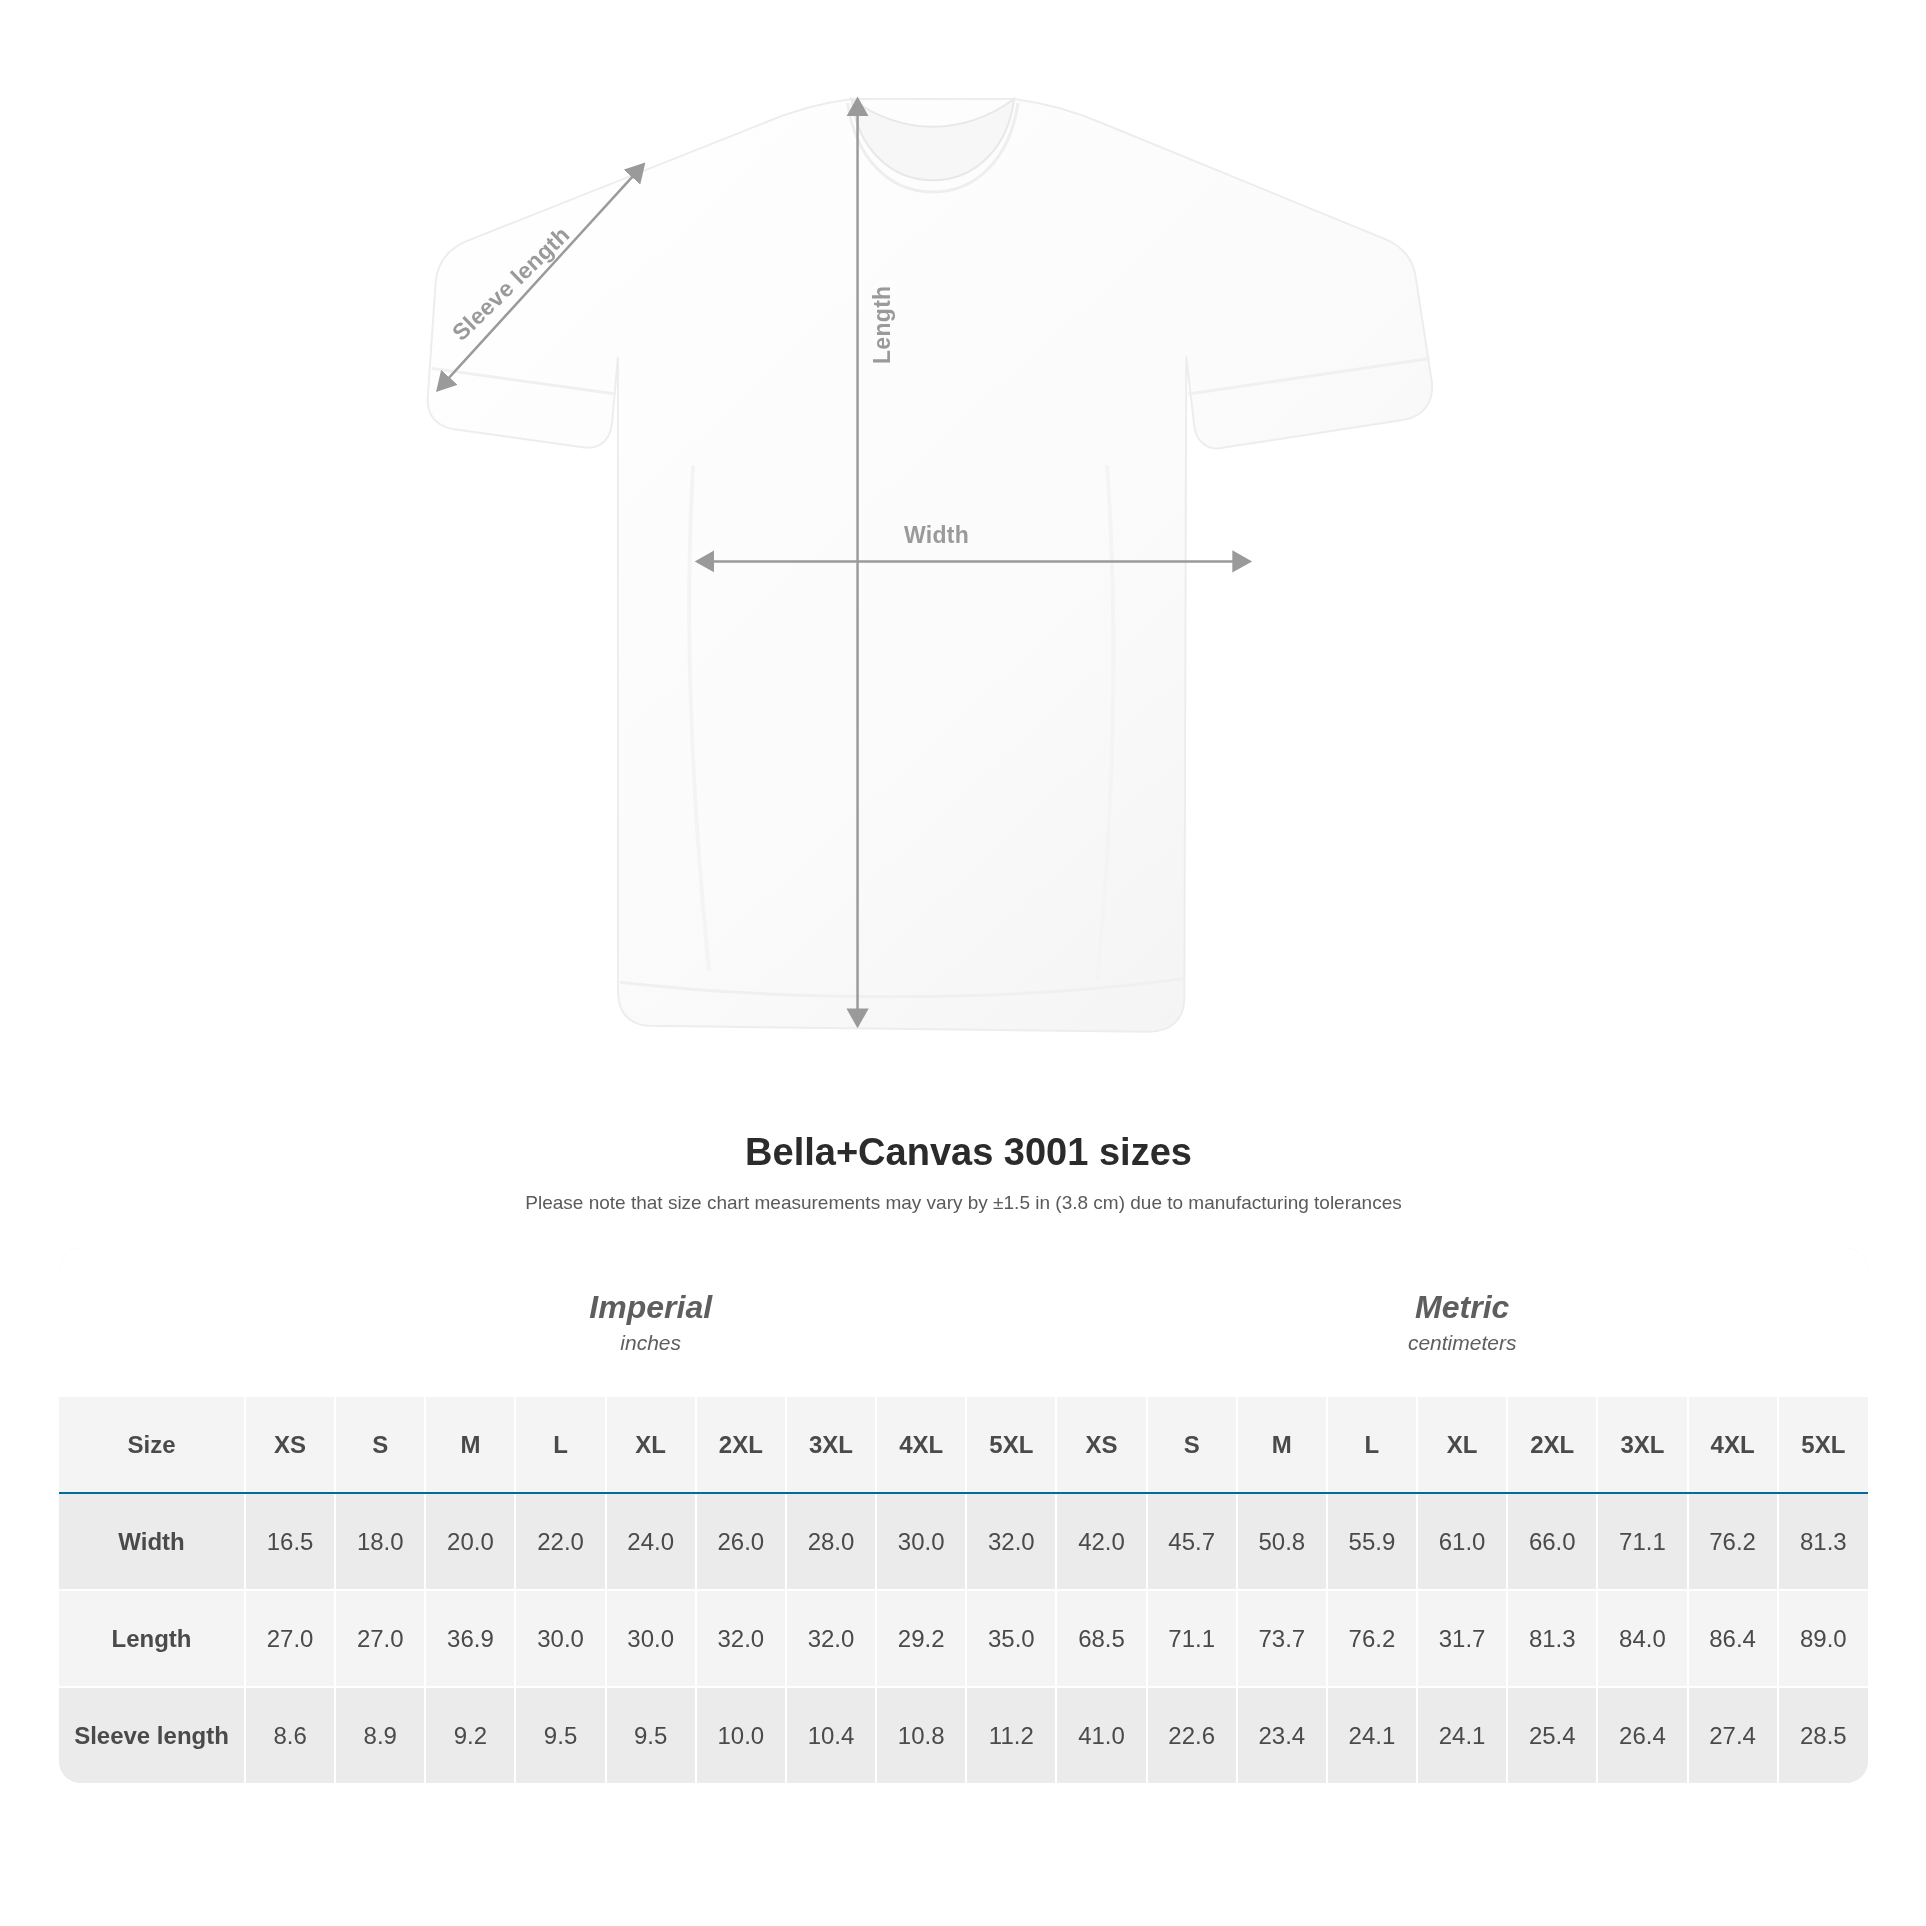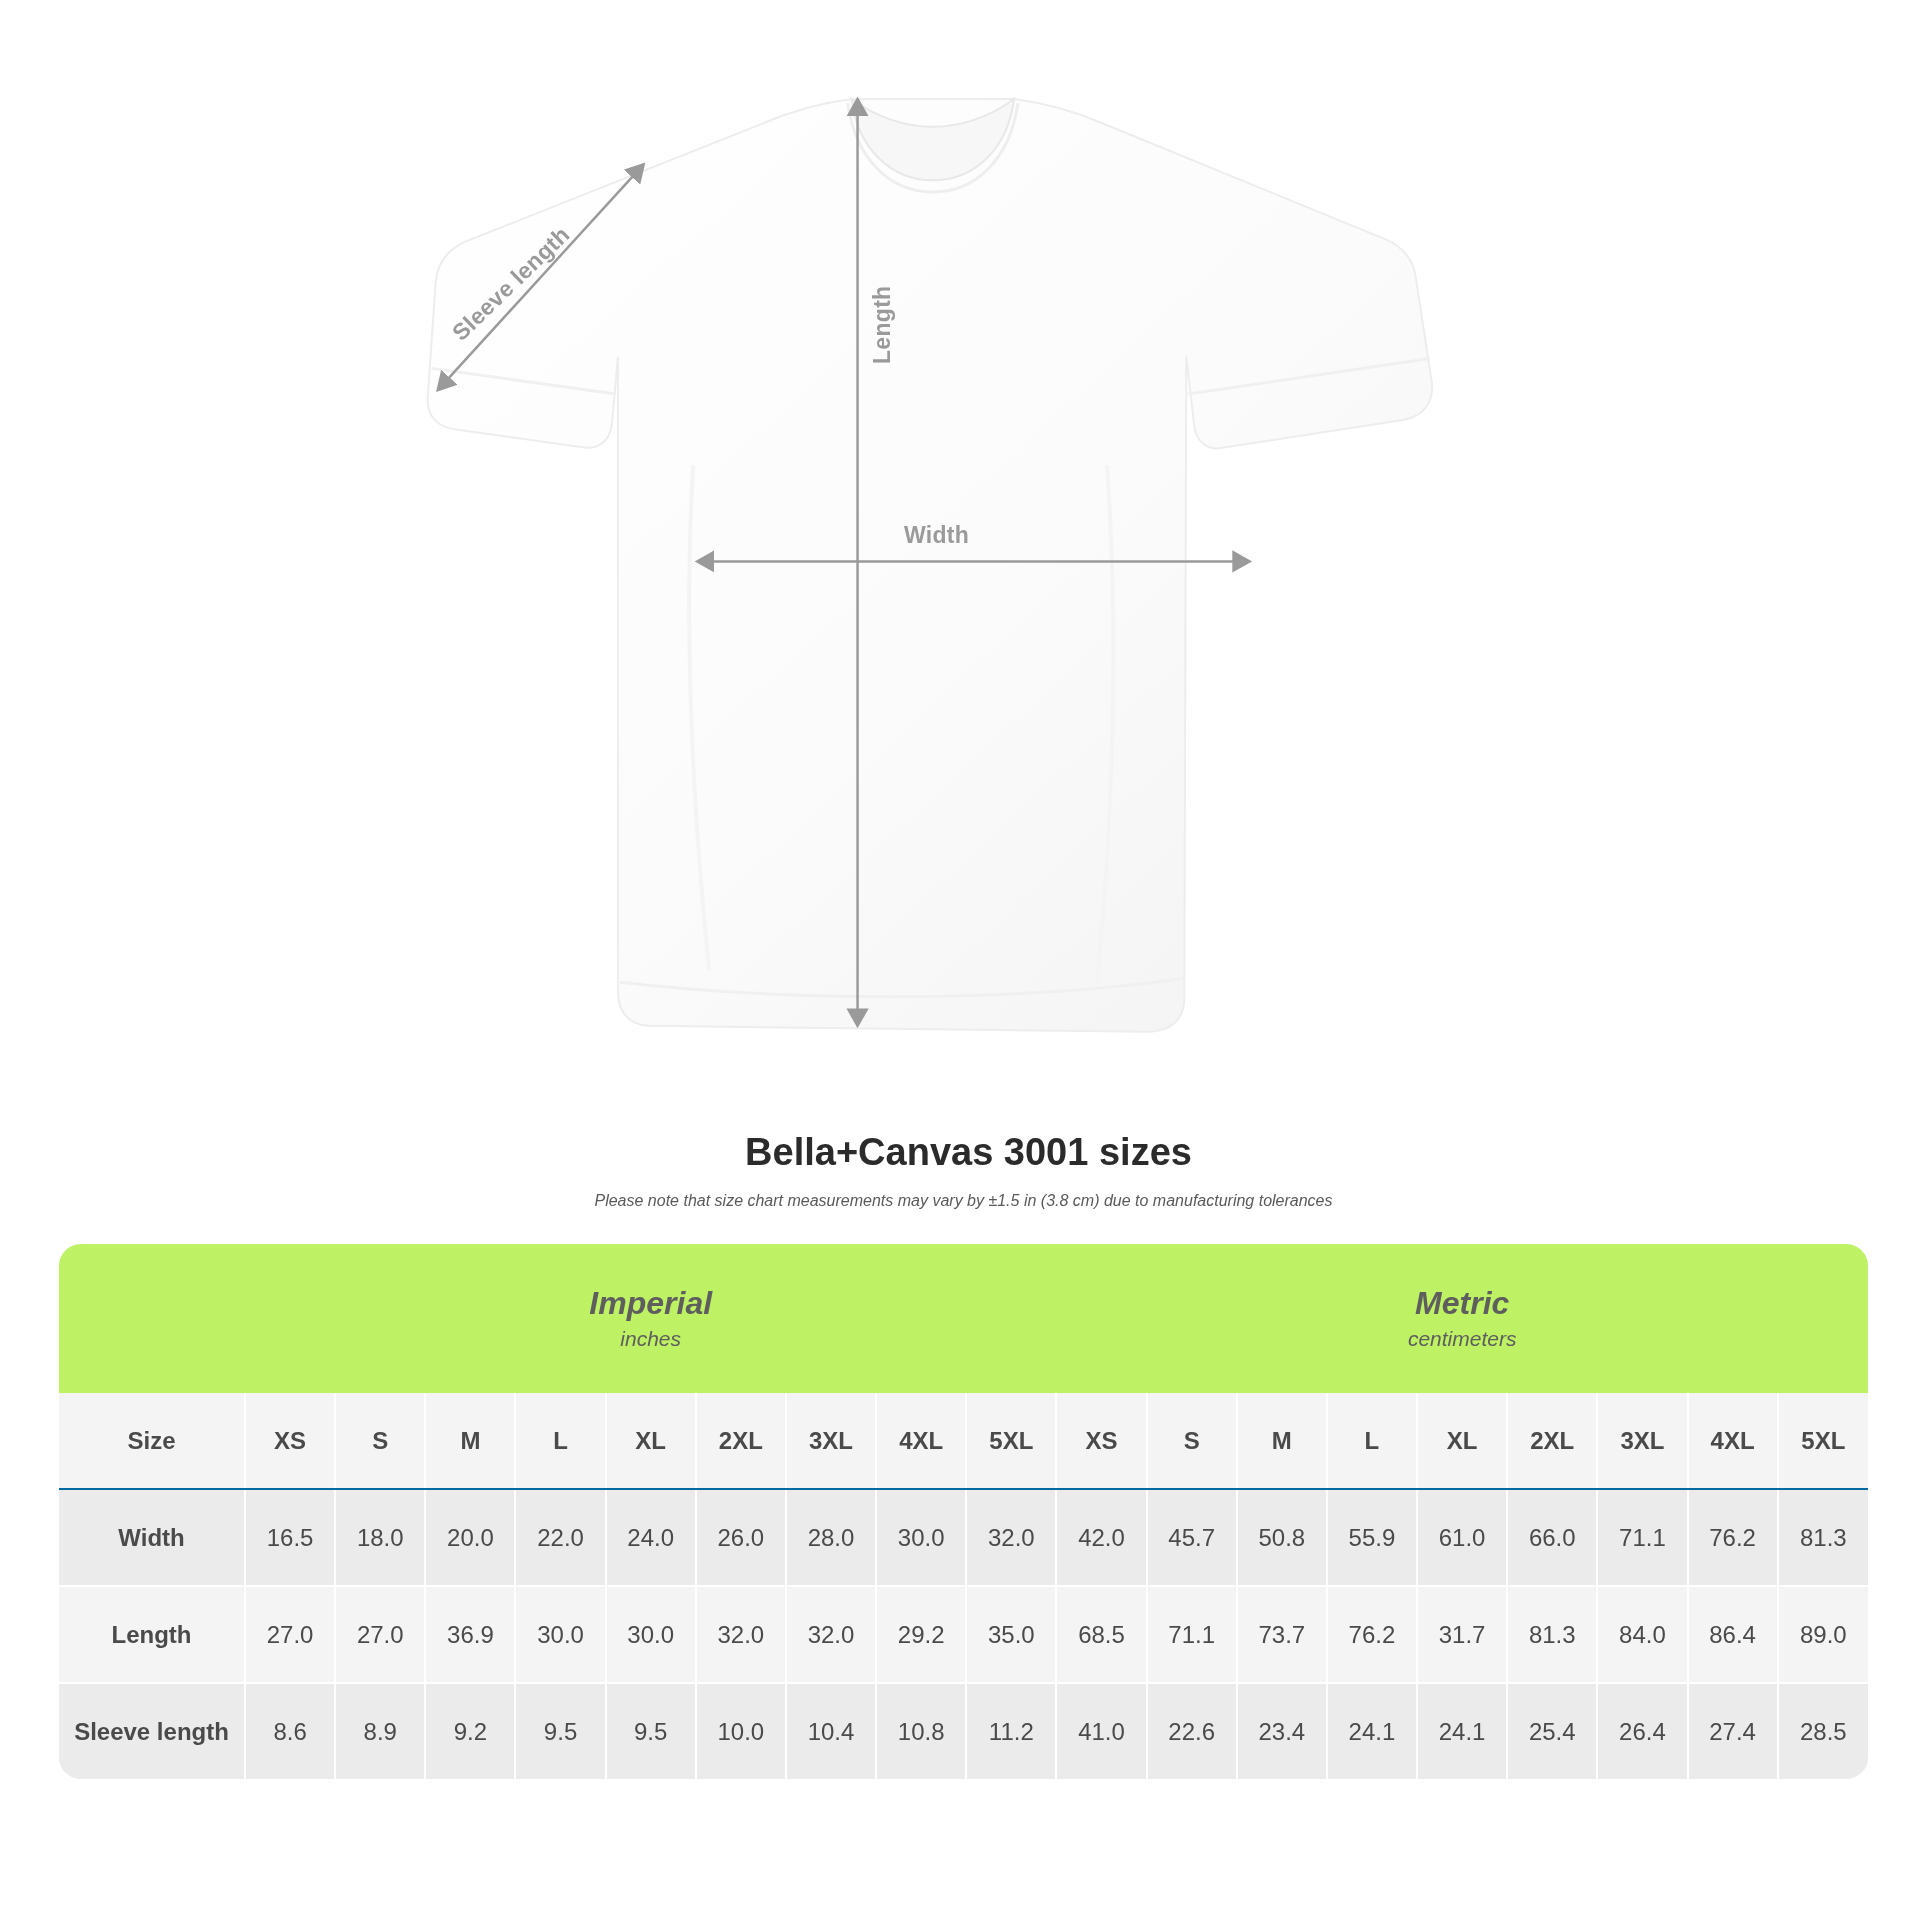--- a/index.html
+++ b/index.html
@@ -58,22 +58,21 @@
     text-align: center;
     margin-top: 22px;
   }
   .chart-title {
     font-size: 38px;
     font-weight: bold;
     color: #2b2b2b;
     margin: 0 0 18px 10px;
   }
   .chart-note {
-    font-size: 16px;
-    font-style: italic;
+    font-size: 19px;
     color: #5a5a5a;
     margin: 0;
   }
 
   
   .table-wrap {
     margin: 34px 59px 0 59px;
     border-radius: 22px;
     overflow: hidden;
     background: #ebebeb;
@@ -85,21 +84,21 @@
   }
   table.size-table td, table.size-table th {
     text-align: center;
     vertical-align: middle;
     font-size: 24px;
     color: #4a4a4a;
     padding: 0;
   }
   .unit-row td {
     height: 149px;
-    background: #bef264;
+    background: #ffffff;
     border: none;
   }
   .unit-title {
     font-size: 32px;
     font-style: italic;
     font-weight: bold;
     color: #5e5e5e;
     line-height: 1.25;
   }
   .unit-sub {

